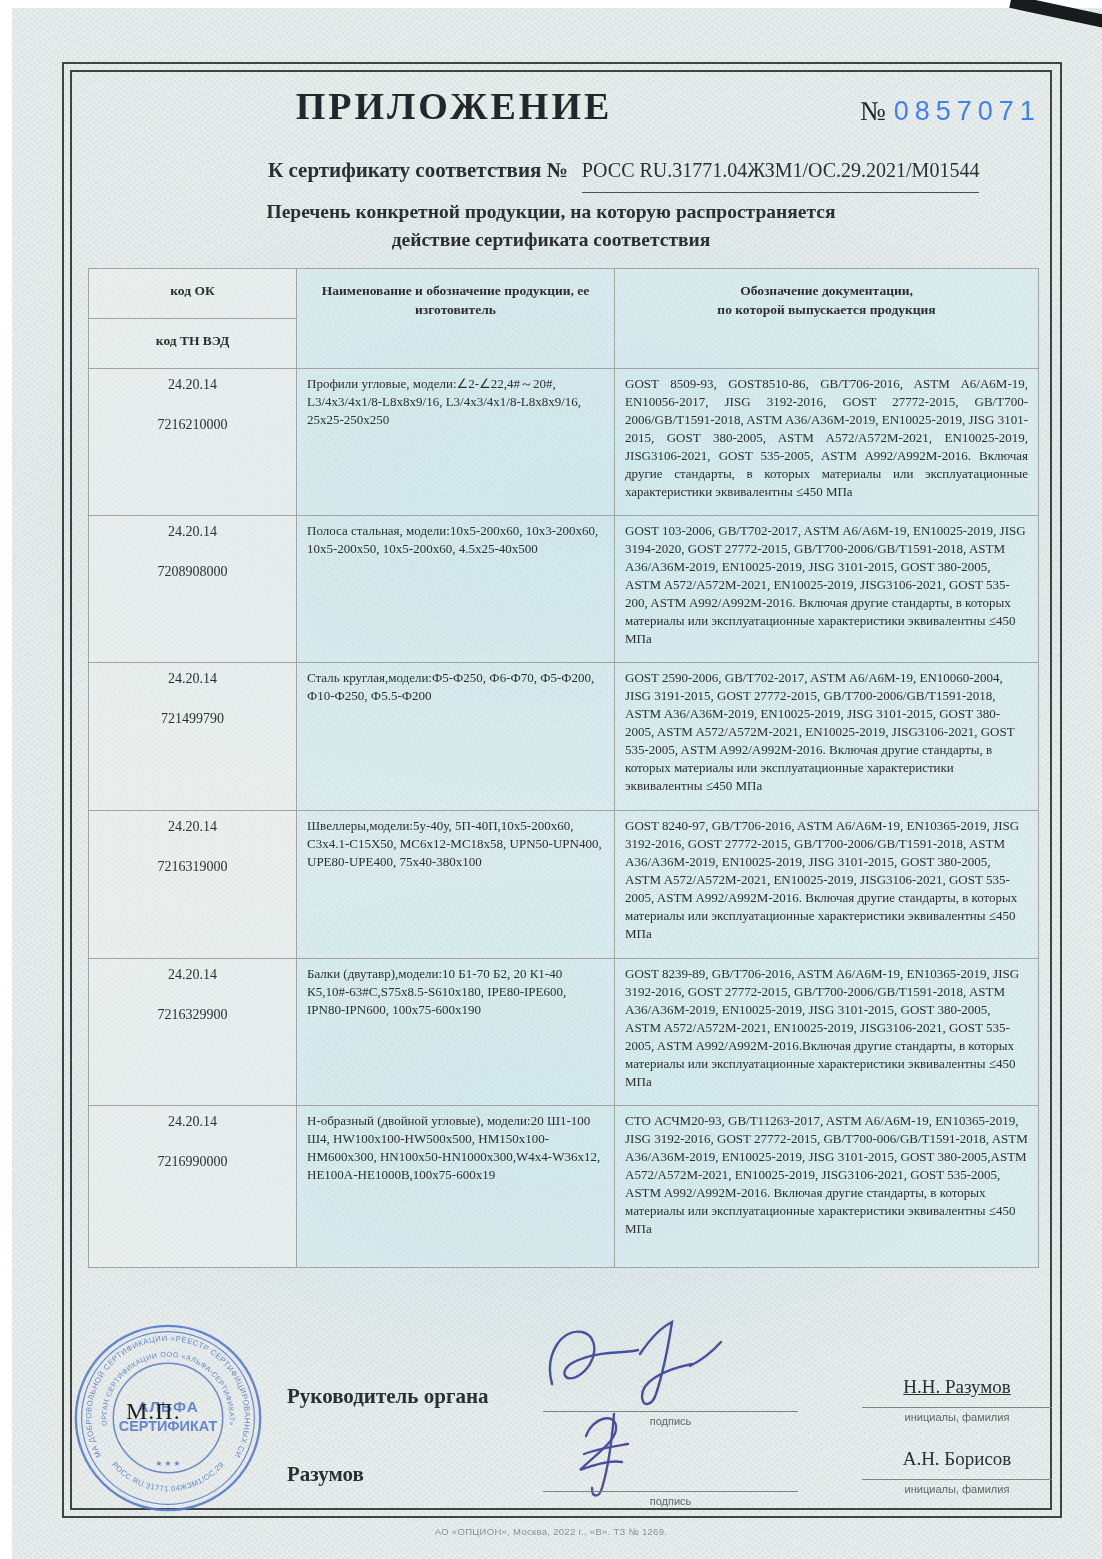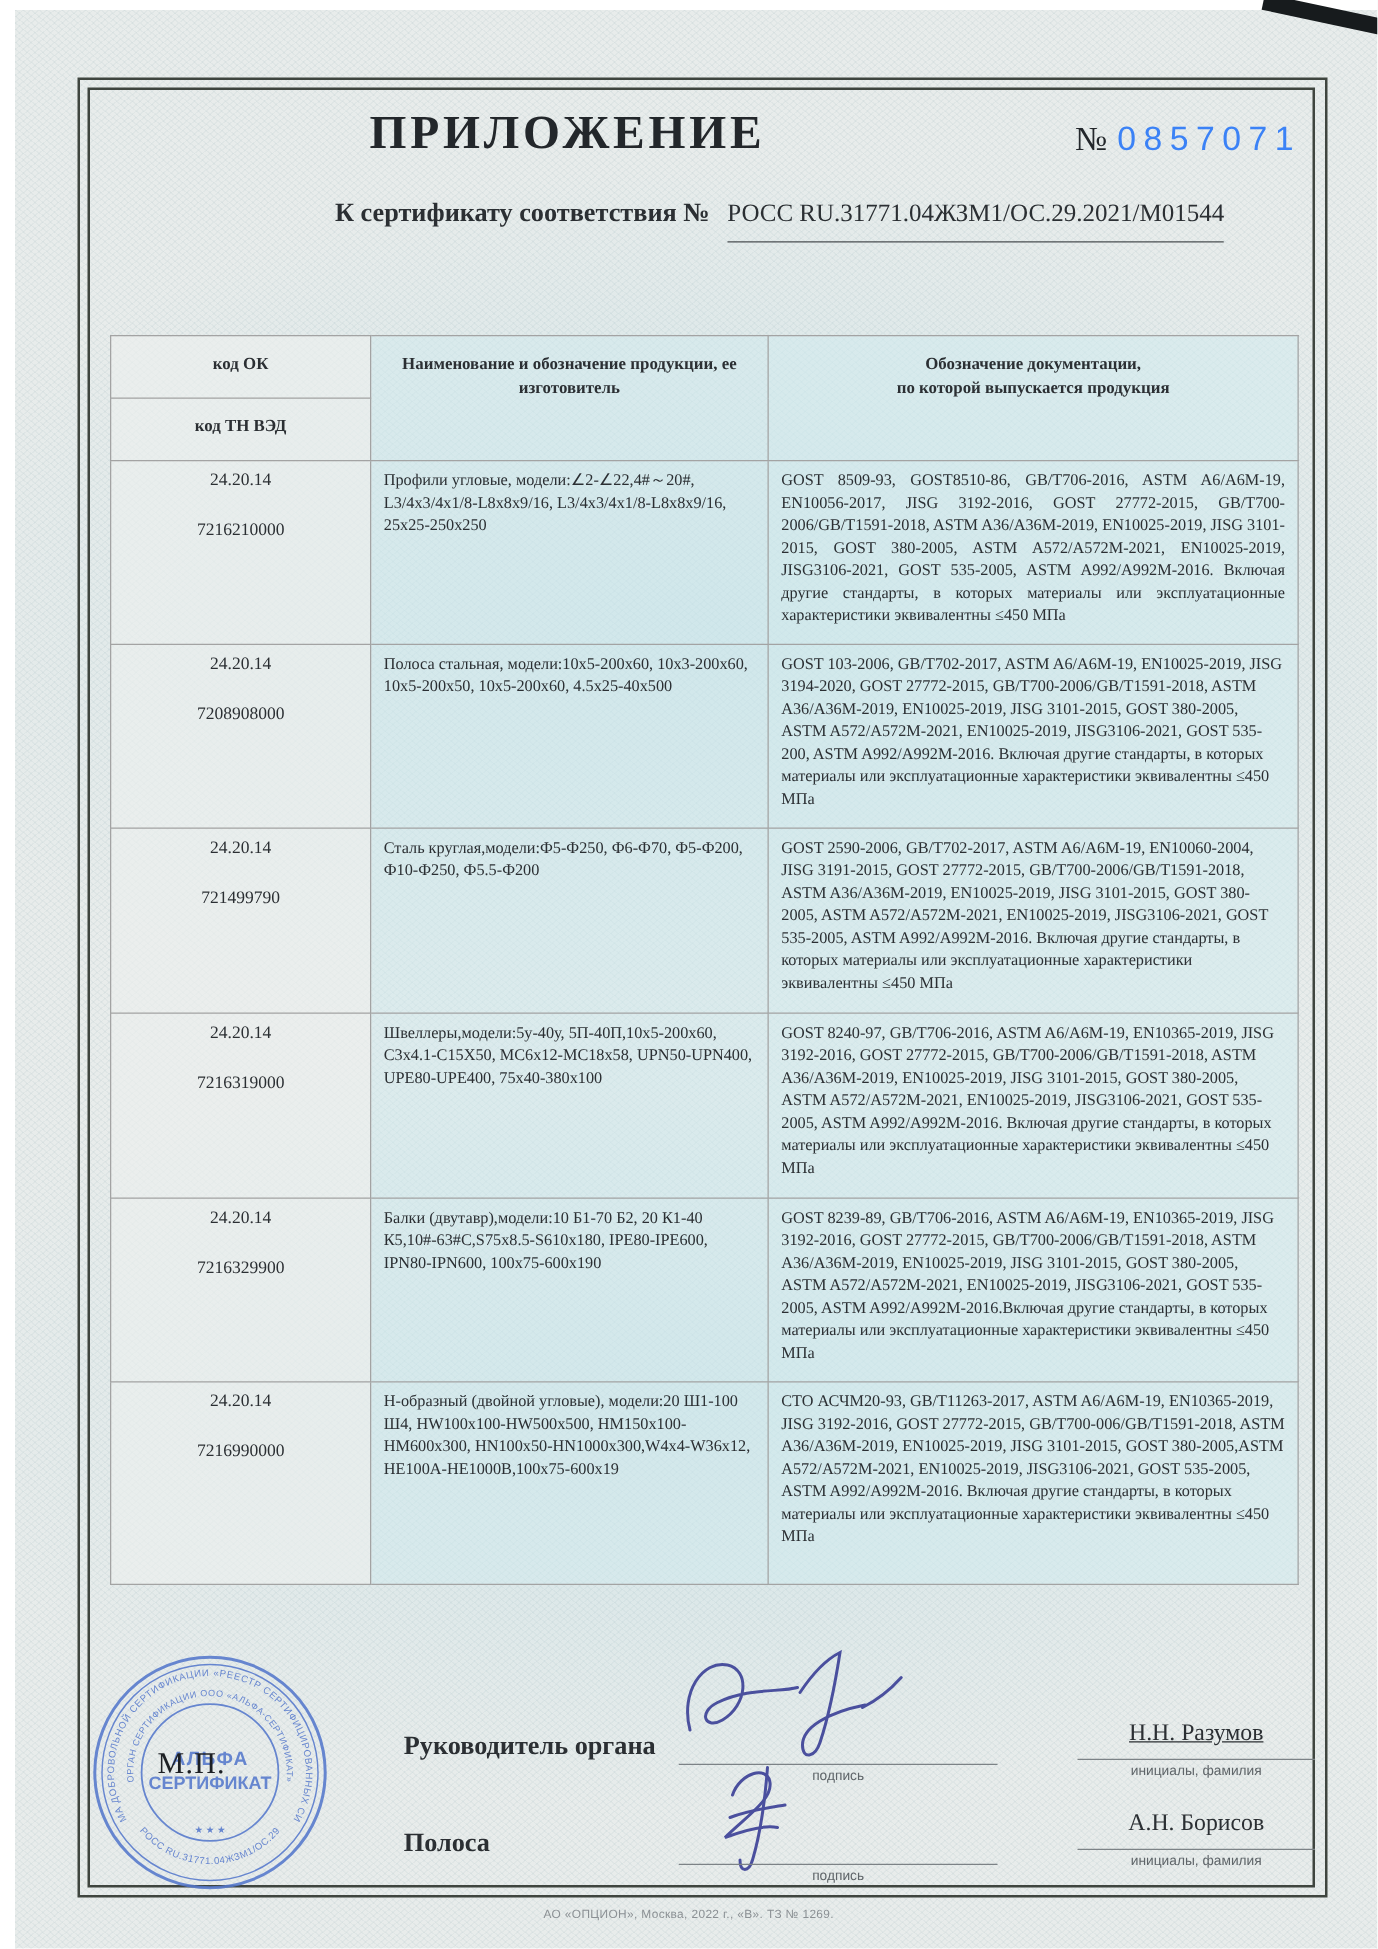--- a/index.html
+++ b/index.html
@@ -40,21 +40,21 @@
   .hcell .hpad{padding:12px 8px 0 8px;line-height:19px;}
   .codecell{text-align:center;font-size:14px;}
   .codecell .ok{margin-top:8px;}
   .codecell .tnved{margin-top:24px;}
   .namecell{font-size:13px;line-height:18px;}
   .namecell .pad{padding:6px 9px 0 10px;}
   .docscell{font-size:13px;line-height:18px;}
   .docscell .pad{padding:6px 10px 0 10px;}
   .j{text-align:justify;}
 
-  .sig-label{position:absolute;font-size:21px;font-weight:bold;white-space:nowrap;margin-left:36px;}
+  .sig-label{position:absolute;font-size:21px;font-weight:bold;white-space:nowrap;}
   .sig-line{position:absolute;height:0;border-bottom:1px solid #7c8286;}
   .small-cap{position:absolute;font-family:"Liberation Sans", sans-serif;font-size:11px;color:#5f6569;text-align:center;}
   .sig-name{position:absolute;font-size:19px;text-align:center;white-space:nowrap;}
   .ink{position:absolute;}
   .mp-mark{position:absolute;left:126px;top:1398px;font-size:24px;color:#1d2024;letter-spacing:1px;}
 
   .stamp{position:absolute;left:72px;top:1322px;opacity:0.88;}
   .footer{position:absolute;left:0;top:1526px;width:1102px;text-align:center;
           font-family:"Liberation Sans", sans-serif;font-size:9.5px;color:#8b9094;letter-spacing:0.3px;}
 </style>
@@ -70,20 +70,24 @@
   <div class="title">ПРИЛОЖЕНИЕ</div>
 
   <div class="doc-number">
     <span class="no-sign">№</span><span class="no-value">0857071</span>
   </div>
 
   <div class="cert-line">
     <span class="cert-label">К сертификату соответствия №</span><span class="cert-value">РОСС RU.31771.04ЖЗМ1/ОС.29.2021/М01544</span>
   </div>
 
+  <div class="subtitle">
+    <div>Перечень конкретной продукции, на которую распространяется</div>
+    <div>действие сертификата соответствия</div>
+  </div>
 
   <table class="products">
     <tbody>
         <tr class="hrow1">
       <td class="c1 hcell">
             <div class="hpad">код ОК</div>
           </td>
       <td class="c2 hcell" rowspan="2">
             <div class="hpad">Наименование и обозначение продукции, ее изготовитель</div>
           </td>
@@ -187,21 +191,21 @@
       <path d="M100 34 C112 16 124 6 132 2 C128 28 122 56 116 74 C112 86 102 88 102 76 C102 62 122 50 152 44"></path>
       <path d="M150 46 C162 40 172 32 181 22"></path>
     </g>
   </svg>
   <div class="sig-line" style="left:543px;top:1411px;width:255px;"></div>
   <div class="small-cap" style="left:543px;top:1415px;width:255px;">подпись</div>
   <div class="sig-name" style="left:862px;top:1376px;width:190px;text-decoration:underline;">Н.Н. Разумов</div>
   <div class="sig-line" style="left:862px;top:1407px;width:190px;"></div>
   <div class="small-cap" style="left:862px;top:1411px;width:190px;">инициалы, фамилия</div>
 
-  <div class="sig-label" style="left:287px;top:1462px;">Полоса</div>
+  <div class="sig-label" style="left:287px;top:1462px;">Разумов</div>
   <svg class="ink" style="left:556px;top:1410px;" width="110" height="92" viewBox="0 0 110 92">
     <g fill="none" stroke="#3a3f96" stroke-width="2.4" stroke-linecap="round" opacity="0.9">
       <path d="M30 26 C36 8 58 2 60 16 C62 30 40 44 24 60 C40 54 56 50 66 52"></path>
       <path d="M58 4 C56 30 52 58 46 78 C43 88 36 88 36 78"></path>
       <path d="M28 44 C44 38 60 36 72 34"></path>
     </g>
   </svg>
   <div class="sig-line" style="left:543px;top:1491px;width:255px;"></div>
   <div class="small-cap" style="left:543px;top:1495px;width:255px;">подпись</div>
   <div class="sig-name" style="left:862px;top:1448px;width:190px;">А.Н. Борисов</div>

